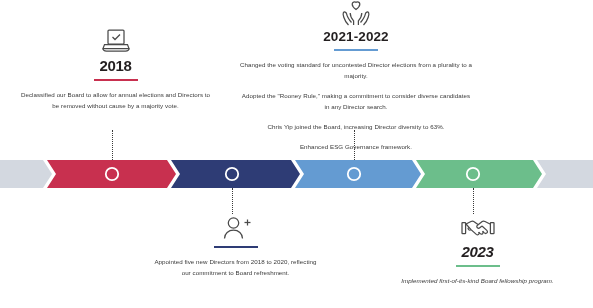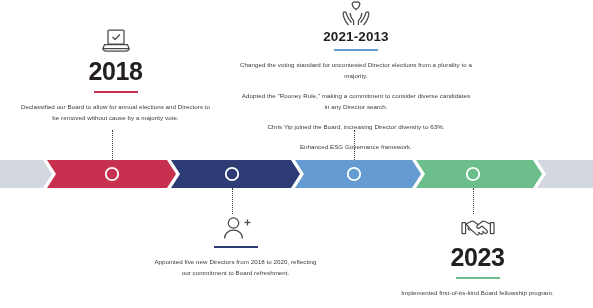--- a/index.html
+++ b/index.html
@@ -31,21 +31,21 @@
     position: absolute;
     text-align: center;
     box-sizing: border-box;
   }
   .milestone-icon {
     display: block;
     margin: 0 auto;
     line-height: 0;
   }
   .milestone-year {
-    font-size: 25px;
+    font-size: 15px;
     font-weight: bold;
     letter-spacing: -0.4px;
     color: #231f20;
     margin-top: 3px;
     white-space: nowrap;
   }
   .milestone-year.small {
     font-size: 13.5px;
     letter-spacing: 0.1px;
   }
@@ -62,21 +62,21 @@
     color: #3a3a3a;
     letter-spacing: 0.05px;
   }
   .milestone-body p { margin: 0; }
   .milestone-body p + p { margin-top: 9px; }
 
   
   #milestone-2018      { left: 18px;  top: 28px;  width: 195px; }
   #milestone-2021-2022 { left: 240px; top: 0px;   width: 232px; }
   #milestone-2018-2020 { left: 153px; top: 216px; width: 165px; }
-  #milestone-2023      { left: 385px; top: 216px; width: 185px; }
+  #milestone-2023      { left: 385px; top: 216px; width: 185px; font-style: italic; }
 
   
   .connector {
     position: absolute;
     width: 0;
     border-left: 1.6px dotted #3a3a3a;
   }
   #connector-2018      { left: 112px; top: 130px; height: 30px; }
   #connector-2018-2020 { left: 232px; top: 188px; height: 26px; }
   #connector-2021-2022 { left: 354px; top: 130px; height: 30px; }
@@ -133,21 +133,21 @@
 <div class="milestone" id="milestone-2021-2022">
   <span class="milestone-icon">
     <svg width="38" height="26" viewBox="0 0 38 26" xmlns="http://www.w3.org/2000/svg" class="icon-svg">
       <path d="M19,9.5 C19,9.5 15.2,6.8 15.2,4.3 C15.2,2.8 16.4,1.8 17.6,1.8 C18.4,1.8 19,2.4 19,2.4 C19,2.4 19.6,1.8 20.4,1.8 C21.6,1.8 22.8,2.8 22.8,4.3 C22.8,6.8 19,9.5 19,9.5 Z"></path>
       <path d="M14.5,22.5 C12,19.5 10.2,16.6 9.6,13.8 C9.2,11.9 7.2,11.4 6.4,12.6 C5.8,13.5 6.1,15 6.8,17.2 C7.7,20 9.4,23 11.5,25"></path>
       <path d="M23.5,22.5 C26,19.5 27.8,16.6 28.4,13.8 C28.8,11.9 30.8,11.4 31.6,12.6 C32.2,13.5 31.9,15 31.2,17.2 C30.3,20 28.6,23 26.5,25"></path>
       <path d="M13.2,13 C13.2,15.8 14.6,18.6 16.6,20.8 L16.6,25"></path>
       <path d="M24.8,13 C24.8,15.8 23.4,18.6 21.4,20.8 L21.4,25"></path>
     </svg>
   </span>
-  <div class="milestone-year small">2021-2013</div>
+  <div class="milestone-year small">2021-2022</div>
   <hr class="milestone-rule" style="background:#649bd2;">
   <div class="milestone-body">
     <p>Changed the voting standard for uncontested Director elections from a plurality to a majority.</p>
     <p>Adopted the "Rooney Rule," making a commitment to consider diverse candidates in any Director search.</p>
     <p>Chris Yip joined the Board, increasing Director diversity to 63%.</p>
     <p>Enhanced ESG Governance framework.</p>
   </div>
 </div>
 
 <div class="milestone" id="milestone-2018-2020">

